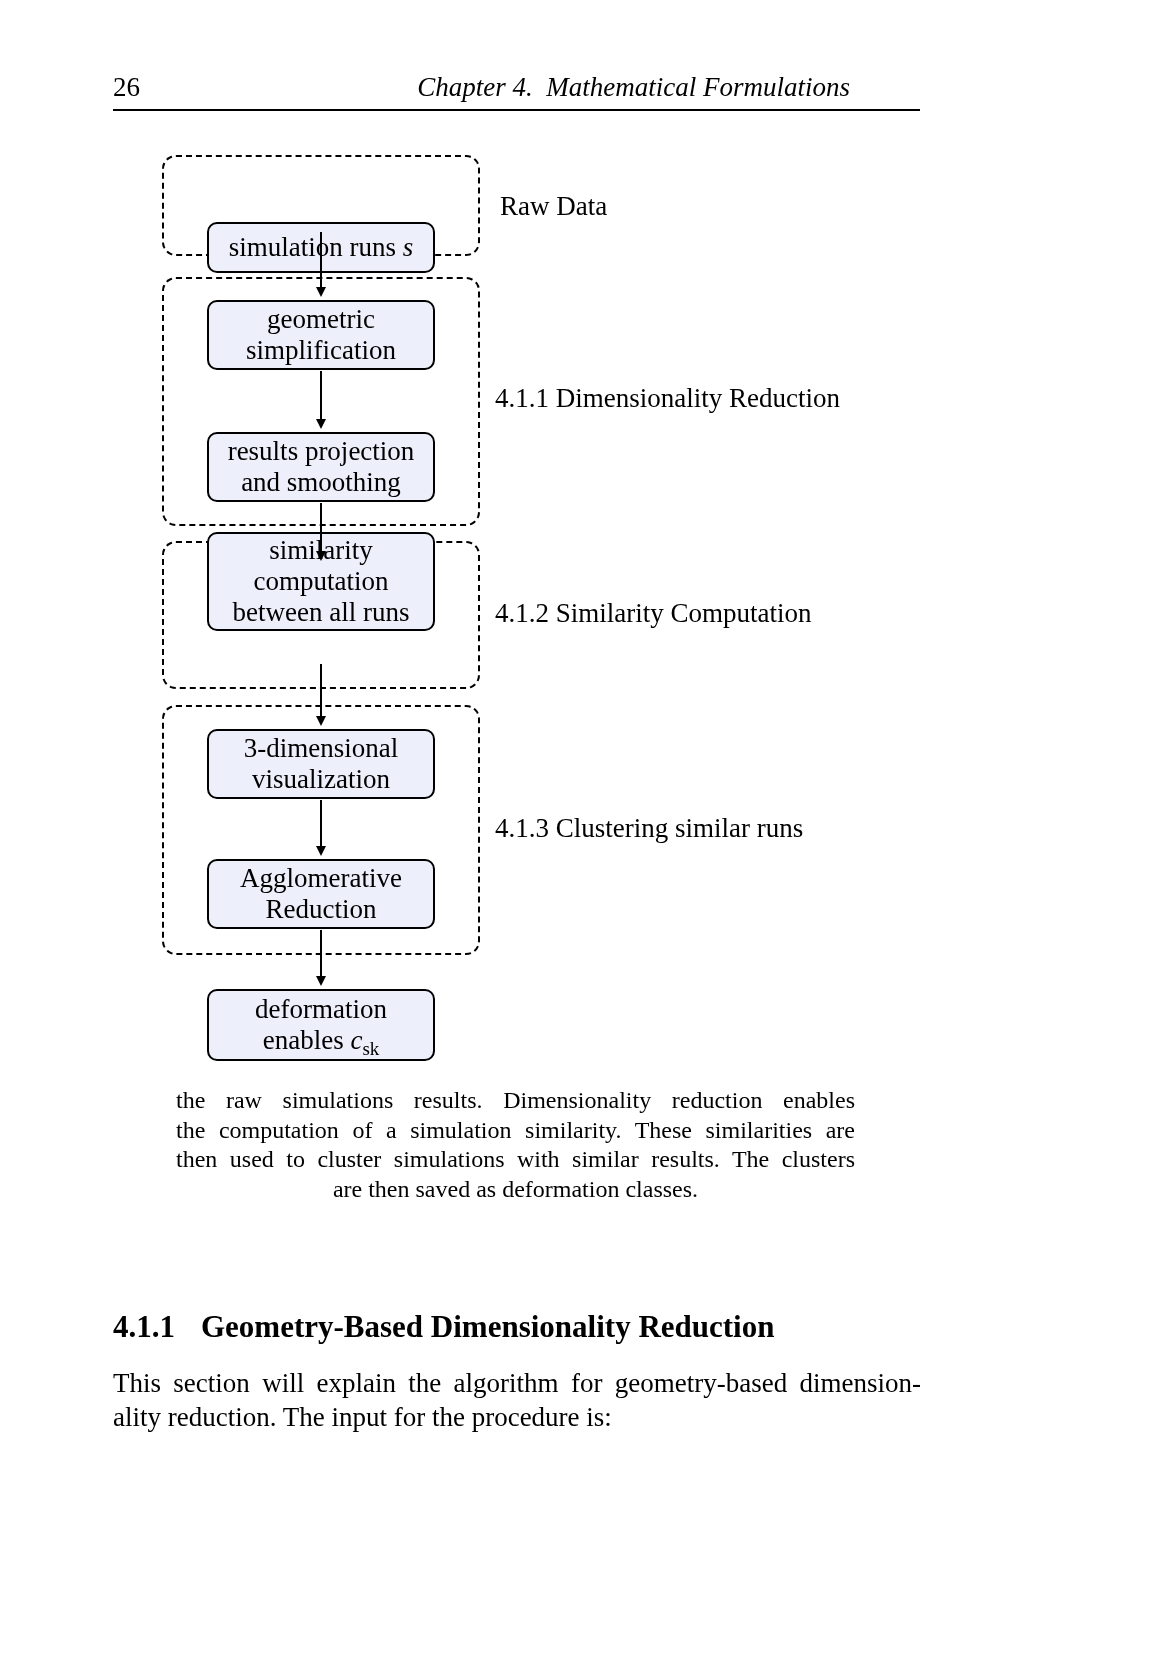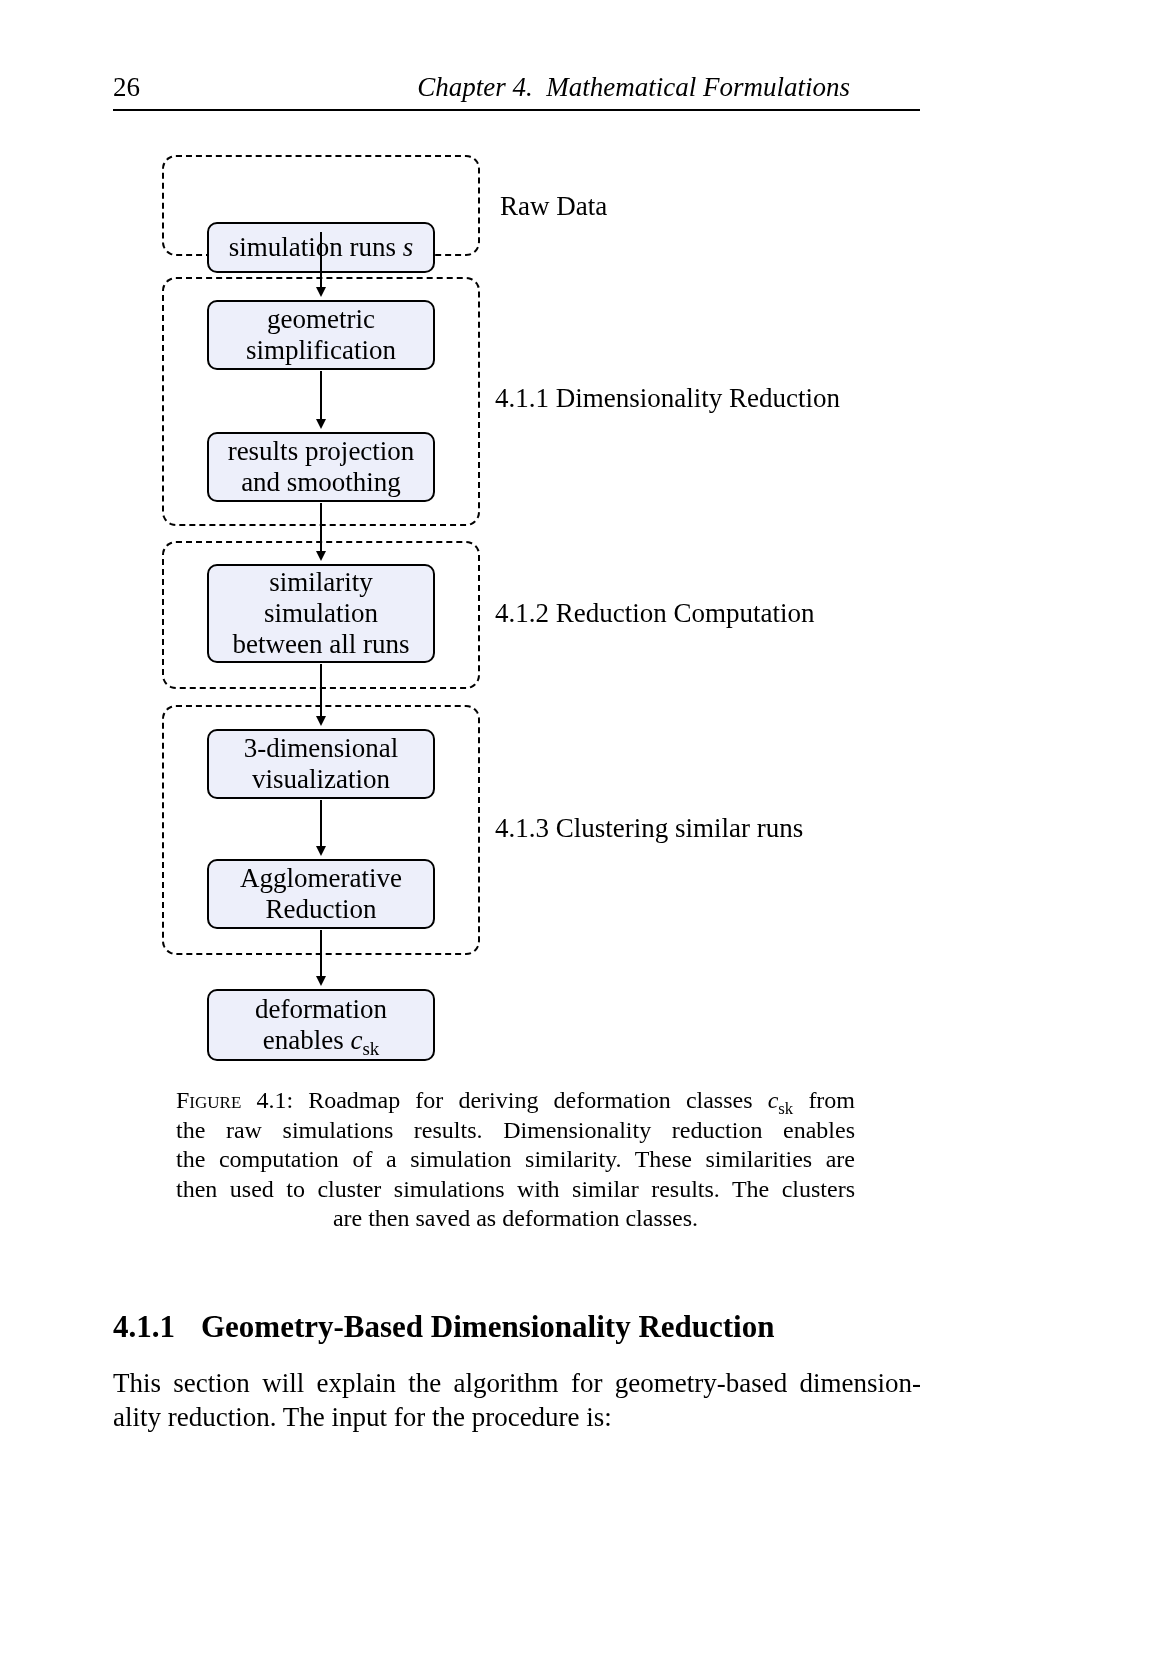--- a/index.html
+++ b/index.html
@@ -63,63 +63,62 @@
     <div class="node" style="left:207px; top:300px; width:228px; height:70px;">
       <div class="node-line">geometric</div>
       <div class="node-line">simplification</div>
     </div>
 
     <div class="node" style="left:207px; top:432px; width:228px; height:70px;">
       <div class="node-line">results projection</div>
       <div class="node-line">and smoothing</div>
     </div>
 
-    <div class="node" style="left:207px; top:564px; width:228px; height:99px;">
+    <div class="node" style="left:207px; top:532px; width:228px; height:99px;">
       <div class="node-line">similarity</div>
-      <div class="node-line">simulation</div>
+      <div class="node-line">computation</div>
       <div class="node-line">between all runs</div>
     </div>
 
     <div class="node" style="left:207px; top:729px; width:228px; height:70px;">
       <div class="node-line">3-dimensional</div>
       <div class="node-line">visualization</div>
     </div>
 
     <div class="node" style="left:207px; top:859px; width:228px; height:70px;">
       <div class="node-line">Agglomerative</div>
       <div class="node-line">Reduction</div>
     </div>
 
     <div class="node" style="left:207px; top:989px; width:228px; height:72px;">
       <div class="node-line">deformation</div>
       <div class="node-line"><span>enables</span> <span class="mathvar">c</span><sub class="mathsub">sk</sub></div>
     </div>
 
     <div class="group-label" style="left:500px; top:191px;">Raw Data</div>
     <div class="group-label" style="left:495px; top:383px;">4.1.1 Dimensionality Reduction</div>
-    <div class="group-label" style="left:495px; top:598px;">4.1.2 Reduction Computation</div>
+    <div class="group-label" style="left:495px; top:598px;">4.1.2 Similarity Computation</div>
     <div class="group-label" style="left:495px; top:813px;">4.1.3 Clustering similar runs</div>
 
     <svg class="arrows" width="1165" height="1100">
       <defs>
         <marker id="arrow" viewBox="0 0 10 10" refX="8" refY="5" markerWidth="5" markerHeight="5" orient="auto">
           <path d="M0,0 L10,5 L0,10 z" fill="#000"></path>
         </marker>
       </defs>
       <line x1="321" y1="232" x2="321" y2="295" stroke="#000" stroke-width="2" marker-end="url(#arrow)"></line>
       <line x1="321" y1="371" x2="321" y2="427" stroke="#000" stroke-width="2" marker-end="url(#arrow)"></line>
       <line x1="321" y1="503" x2="321" y2="559" stroke="#000" stroke-width="2" marker-end="url(#arrow)"></line>
       <line x1="321" y1="664" x2="321" y2="724" stroke="#000" stroke-width="2" marker-end="url(#arrow)"></line>
       <line x1="321" y1="800" x2="321" y2="854" stroke="#000" stroke-width="2" marker-end="url(#arrow)"></line>
       <line x1="321" y1="930" x2="321" y2="984" stroke="#000" stroke-width="2" marker-end="url(#arrow)"></line>
     </svg>
   </div>
 
   <div class="caption">
-    <div class="cap-just"><span class="smallcaps">Figure 4.1:</span> <span>Roadmap for deriving deformation classes</span> <span class="mathvar">c</span><sub class="mathsub">sk</sub> <span>from</span></div>
     <div class="cap-just">the raw simulations results. Dimensionality reduction enables</div>
     <div class="cap-just">the computation of a simulation similarity. These similarities are</div>
     <div class="cap-just">then used to cluster simulations with similar results. The clusters</div>
     <div class="cap-center">are then saved as deformation classes.</div>
   </div>
 
   <div class="section-heading">
     <span>4.1.1</span><span class="section-title">Geometry-Based Dimensionality Reduction</span>
   </div>
 

